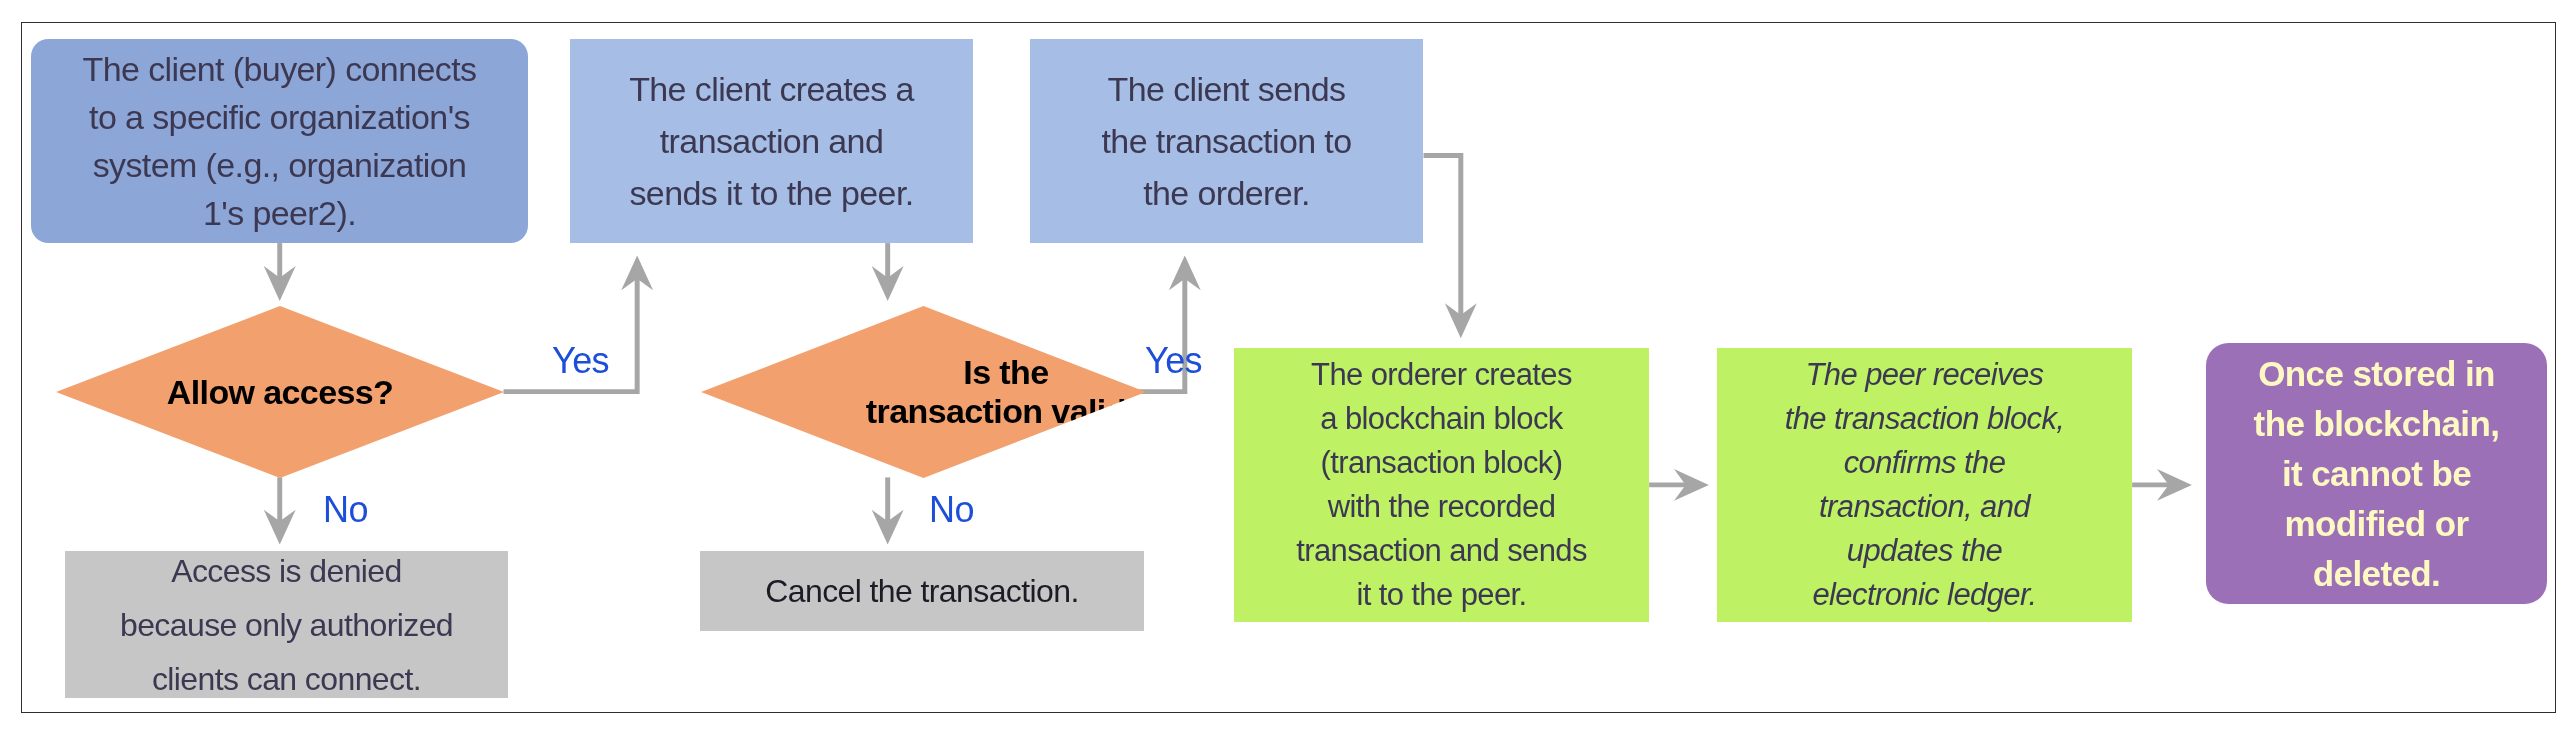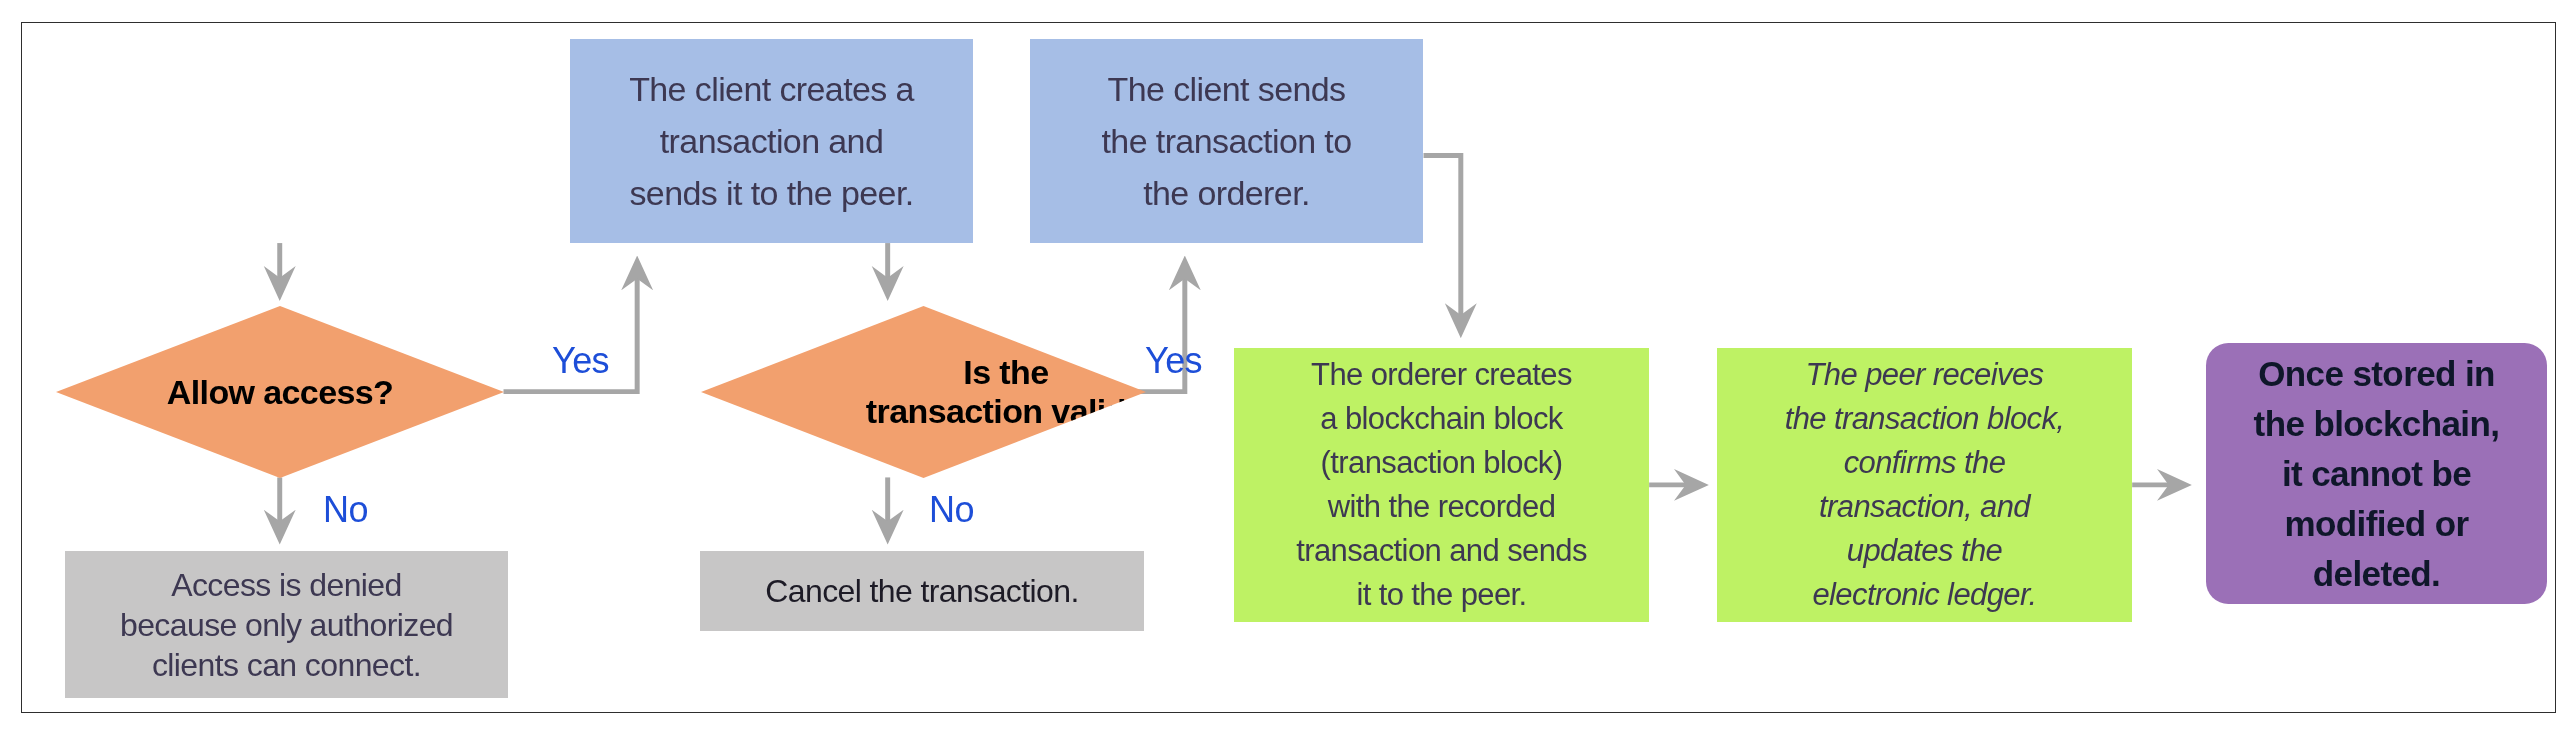--- a/index.html
+++ b/index.html
@@ -25,26 +25,26 @@
   .txt{white-space:pre-line;}
   .blue-round{left:31px;top:39px;width:497px;height:204px;background:#8ca6d8;border-radius:17.4px;font-size:34px;line-height:48px;}
   .blue2{left:570px;top:39px;width:403px;height:204px;background:#a6bee6;font-size:34px;line-height:52px;}
   .blue3{left:1030px;top:39px;width:393px;height:204px;background:#a6bee6;font-size:34px;line-height:52px;}
   .diamond{
     background:#f2a06e;color:#000000;font-weight:bold;font-size:34px;line-height:39px;
     clip-path:polygon(50% 0%,100% 50%,50% 100%,0% 50%);
   }
   .d1{left:56px;top:306px;width:448px;height:172px;}
   .d2{left:701px;top:306px;width:445px;height:172px;justify-content:flex-end;}
-  .gray1{left:65px;top:551px;width:443px;height:147px;background:#c7c6c6;font-size:32px;line-height:40px;}
+  .gray1{left:65px;top:551px;width:443px;height:147px;background:#c7c6c6;font-size:32px;line-height:54px;}
   .gray2{left:664px;top:551px;width:444px;height:80px;background:#c7c6c6;font-size:32px;color:#1d1b26;margin-left:36px;}
   .purple{left:1234px;top:348px;width:415px;height:274px;background:#bef264;font-size:31px;line-height:44px;}
   .pink{left:1717px;top:348px;width:415px;height:274px;background:#bef264;font-size:31px;line-height:44px;font-style:italic;}
   .darkp{left:2206px;top:343px;width:341px;height:261px;background:#9b70b7;border-radius:22.4px;
-         color:#0f172a;font-weight:bold;font-size:35px;line-height:50px;}
+         color:#fef9c3;font-weight:bold;font-size:35px;line-height:50px;}
   .edge-label{
     position:absolute;display:flex;align-items:center;justify-content:center;
     font-size:36px;color:#1d4ed8;letter-spacing:-0.6px;
   }
   .yes1{left:531px;top:341px;width:99px;height:40px;}
   .yes2{left:1124px;top:341px;width:99px;height:40px;}
   .no1{left:305px;top:490px;width:81px;height:40px;}
   .no2{left:911px;top:490px;width:81px;height:40px;}
 </style>
 </head>
@@ -64,20 +64,26 @@
     <path class="conn" marker-end="url(#ah)" d="M450,768 L450,862"></path>
     <path class="conn" marker-end="url(#ah)" d="M810,630 L1025,630 L1025,425"></path>
     <path class="conn" marker-end="url(#ah)" d="M1428,391 L1428,470"></path>
     <path class="conn" marker-end="url(#ah)" d="M1428,768 L1428,862"></path>
     <path class="conn" marker-end="url(#ah)" d="M1786,630 L1906,630 L1906,425"></path>
     <path class="conn" marker-end="url(#ah)" d="M2290,250 L2350,250 L2350,530"></path>
     <path class="conn" marker-end="url(#ah)" d="M2653,780 L2735,780"></path>
     <path class="conn" marker-end="url(#ah)" d="M3430,780 L3512,780"></path>
   </svg>
 
+  <div class="node blue-round">
+    <span class="txt">The client (buyer) connects
+to a specific organization's
+system (e.g., organization
+1's peer2).</span>
+  </div>
 
   <div class="node blue2">
     <span class="txt">The client creates a
 transaction and
 sends it to the peer.</span>
   </div>
 
   <div class="node blue3">
     <span class="txt">The client sends
 the transaction to

